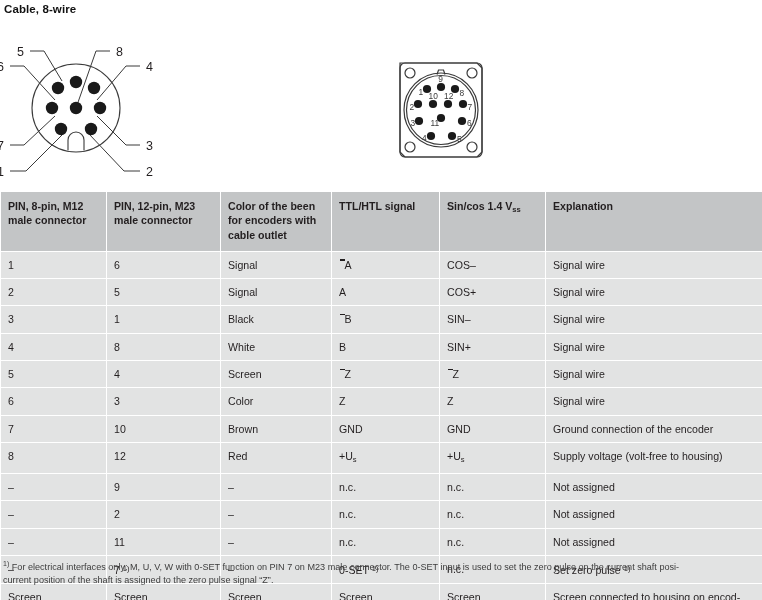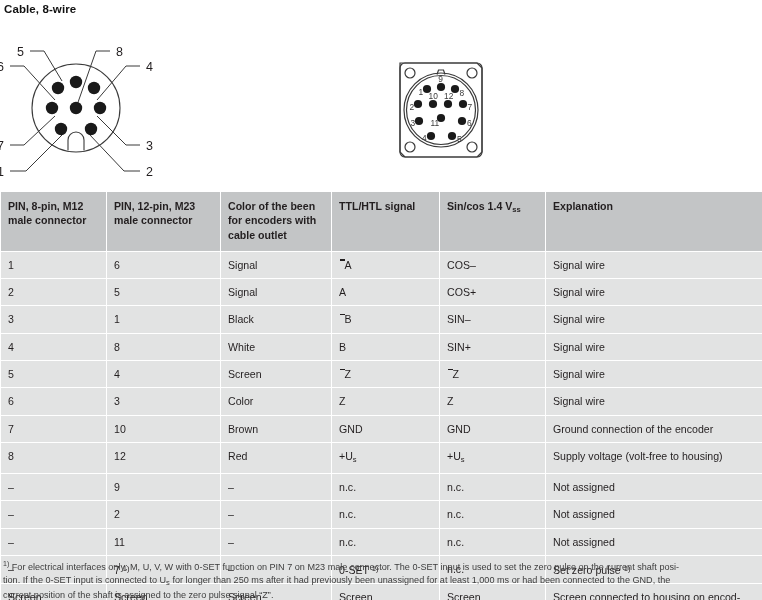--- a/index.html
+++ b/index.html
@@ -340,17 +340,16 @@
             <td class="cell">Screen</td>
             <td class="cell">Screen</td>
             <td class="cell">Screen connected to housing on encod-<br>er side.<br>Connected to ground on control side.</td>
           </tr>
         </tbody>
     </table>
   </div>
 
   <div class="footnote">
     <p><span class="fn-mark">1)</span> <span>For electrical interfaces only: M, U, V, W with 0-SET function on PIN 7 on M23 male connector. The 0-SET input is used to set the zero pulse on the current shaft posi-</span></p>
-    <p><span>tion. If the 0-SET input is connected to U</span><span class="sub">s</span><span> for longer than 250 ms after it had previously been unassigned for at least 1,000 ms or had been connected to the GND, the</span></p>
     <p>current position of the shaft is assigned to the zero pulse signal “Z”.</p>
   </div>
 
 </div>
 
 </body></html>

